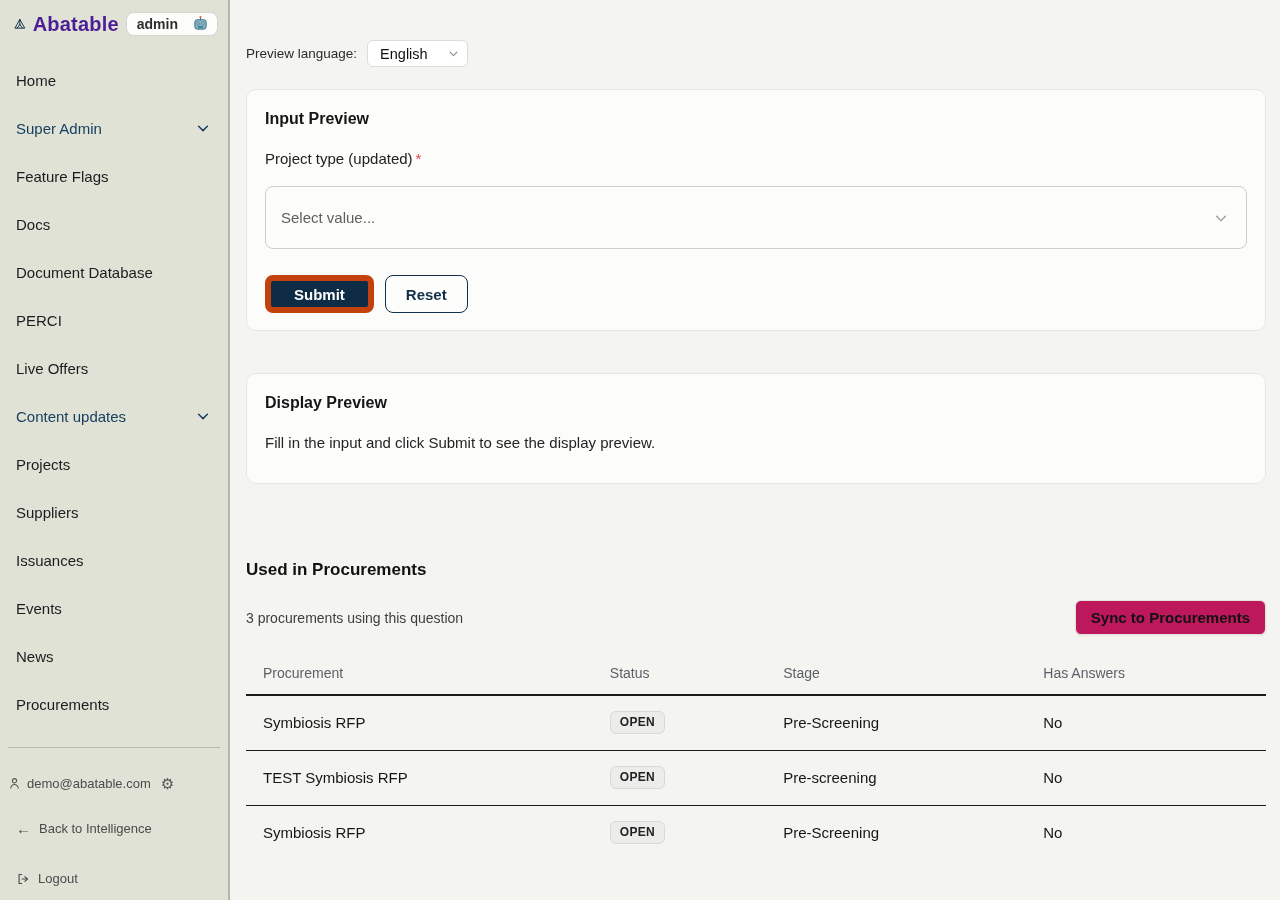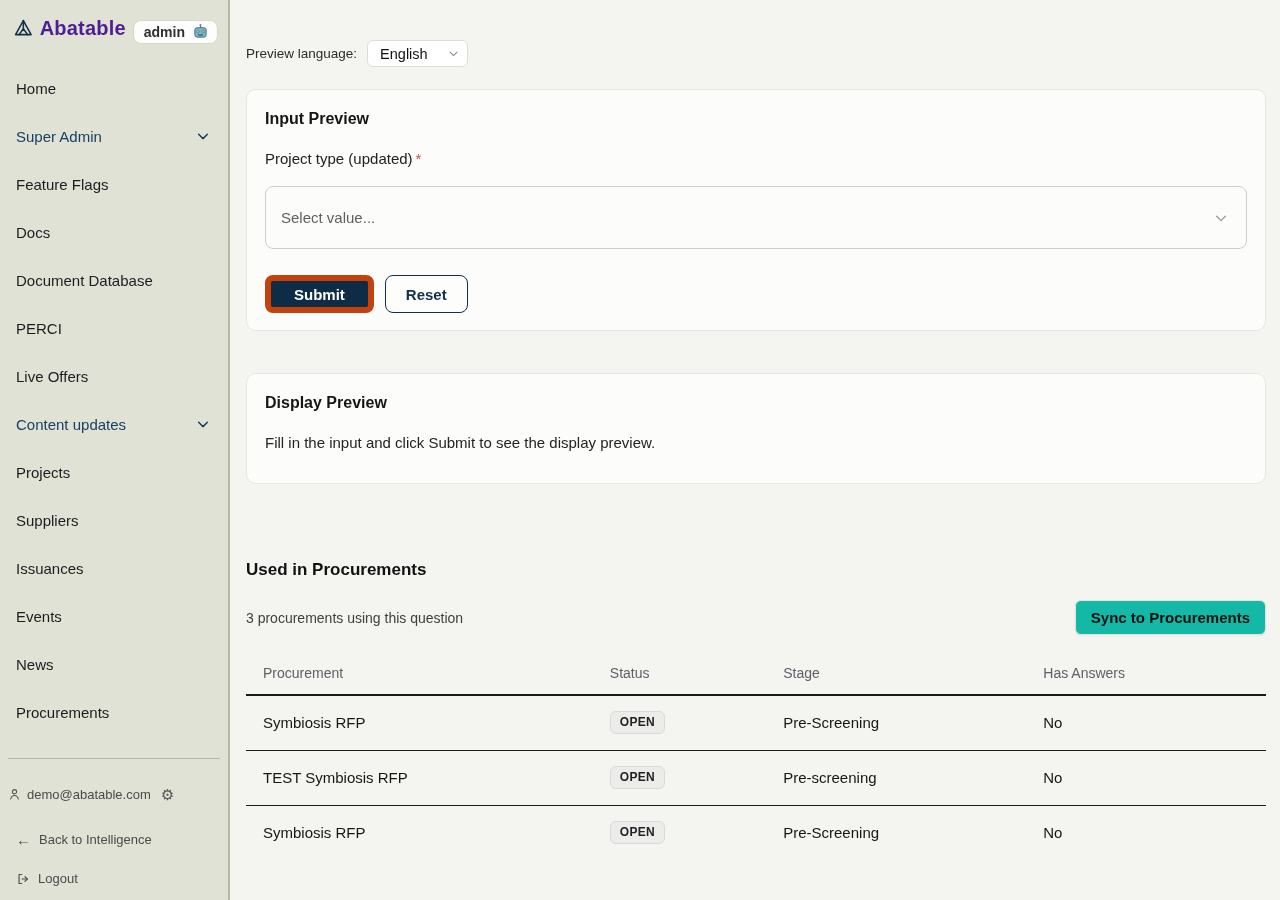--- a/index.html
+++ b/index.html
@@ -24,22 +24,22 @@
   }
   .brand-name {
     font-size:20px; font-weight:700; color:#4c1d95; letter-spacing:.2px;
   }
   .admin-badge {
     margin-left:auto;
     background:#fdfdfc;
     border:1.5px solid #d6d6d0;
     border-radius:8px;
     padding:2px 8px 3px 10px;
-    display:flex; align-items:center; gap:7px;
-    font-size:14px; font-weight:600; color:#2e2e2e;margin-top:8px;
+    display:flex; align-items:center; gap:14px;
+    font-size:14px; font-weight:600; color:#2e2e2e;
   }
   .nav { margin-top:20px; display:flex; flex-direction:column; }
   .nav-item {
     height:48px; display:flex; align-items:center;
     padding:0 18px 0 16px;
     font-size:15px; color:#1c1c1e; cursor:pointer;
   }
   .nav-item span { flex:1; }
   .nav-item.group { color:#17405f; }
   .sidebar-footer { margin-top:auto; padding-bottom:14px; }
@@ -96,21 +96,21 @@
   .btn-primary { background:#0e2c45; color:#fff; border:6px solid #c2410c; padding:0 23px; }
   .btn-secondary { background:#fdfdfc; color:#12304b; border:1px solid #12304b; padding:0 20px; }
 
   .card-display { margin-top:42px; padding-bottom:32px; }
   .display-body { margin-top:22px; font-size:15px; color:#242424; }
 
   .section-title { margin-top:76px; font-size:17px; font-weight:700; color:#111; }
   .sub-row { margin-top:20px; display:flex; align-items:center; justify-content:space-between; }
   .sub-text { font-size:14px; color:#3e3e3e; }
   .sync-btn {
-    background:#14b8a6; border:1px solid #e3e3de; border-radius:6px;
+    background:#be185d; border:1px solid #e3e3de; border-radius:6px;
     box-shadow:0 1px 2px rgba(0,0,0,.05);
     padding:8px 15px; font-size:15px; font-weight:700; color:#111;
     cursor:pointer; font-family:inherit;
   }
 
   table.proc-table { margin-top:20px; width:100%; border-collapse:collapse; }
   .proc-table th {
     text-align:left; font-weight:400; font-size:14px; color:#5d6167;
     padding:10px 0 13px 17px;
     border-bottom:2px solid #1a1a1a;
@@ -214,21 +214,21 @@
         <circle cx="8" cy="4.6" r="2.6" stroke="#555" stroke-width="1.3"></circle>
         <path d="M3.2 13.6c.9-2.9 2.7-4.3 4.8-4.3s3.9 1.4 4.8 4.3" stroke="#555" stroke-width="1.3" stroke-linecap="round"></path>
       </svg>
       <span>demo@abatable.com</span>
       <span class="gear">⚙︎</span>
     </div>
     <div class="footer-link">
       <span class="arrow">←</span>
       <span>Back to Intelligence</span>
     </div>
-    <div class="footer-link" style="margin-top:24px;">
+    <div class="footer-link" style="margin-top:35px;">
       <svg width="14" height="14" viewBox="0 0 16 16" fill="none">
         <path d="M6.5 2.8 H3.5 V13.2 H6.5" stroke="#4b4b4b" stroke-width="1.3" stroke-linecap="round" stroke-linejoin="round"></path>
         <path d="M10.2 5.2 L13 8 L10.2 10.8" stroke="#4b4b4b" stroke-width="1.3" stroke-linecap="round" stroke-linejoin="round"></path>
         <line x1="13" y1="8" x2="7" y2="8" stroke="#4b4b4b" stroke-width="1.3" stroke-linecap="round"></line>
       </svg>
       <span>Logout</span>
     </div>
   </div>
 </div>
 

